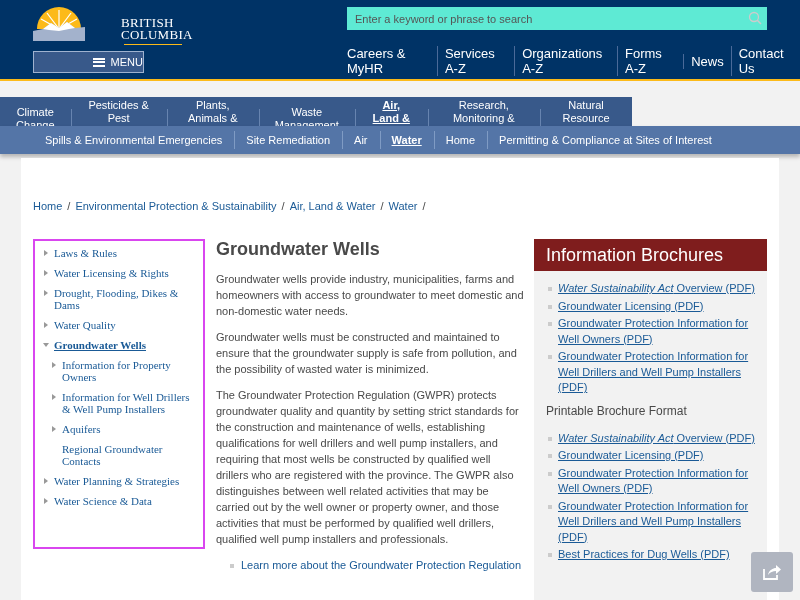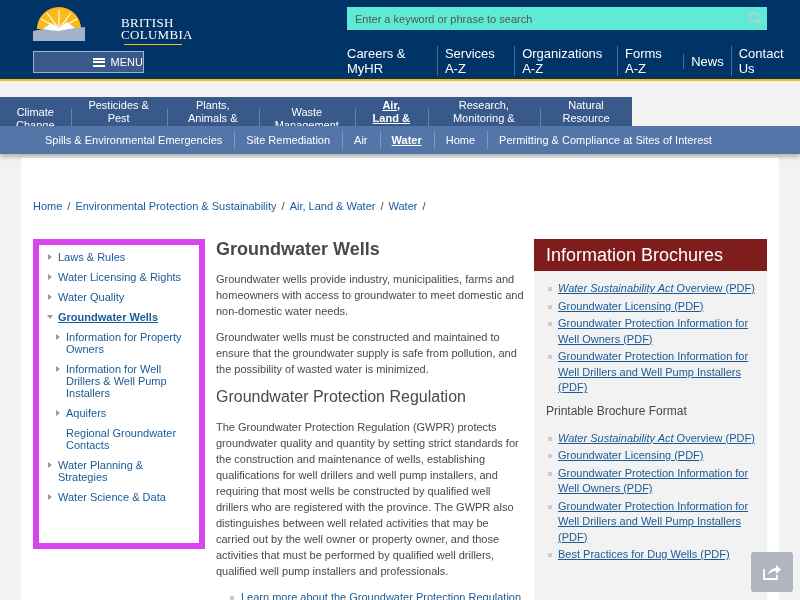--- a/index.html
+++ b/index.html
@@ -24,21 +24,21 @@
 .nav1-item.active:after{content:"";position:absolute;left:50%;bottom:0;margin-left:-6px;border:6px solid transparent;border-bottom-color:#5475a7}
 #nav2{position:absolute;left:0;top:126px;width:800px;height:28px;background:#5475a7;display:flex;align-items:center;padding-left:33px;box-shadow:0 3px 4px rgba(0,0,0,.25)}
 .nav2-item{color:#fff;font-size:11px;padding:0 12px;position:relative;text-decoration:none;font-family:"Liberation Sans",sans-serif}
 .nav2-item:first-child{padding-left:12px}
 .nav2-item+.nav2-item:before{content:"";position:absolute;left:0;top:-3px;height:18px;border-left:1px solid #7f9bc4}
 .nav2-item.active{font-weight:bold;text-decoration:underline}
 #page{position:absolute;left:21px;top:158px;width:758px;height:442px;background:#fff}
 #breadcrumb{position:absolute;left:12px;top:42px;font-size:11px;color:#494949;font-family:"Liberation Sans",sans-serif;display:flex;gap:0}
 #breadcrumb a{color:#1a5a96;text-decoration:none}
 #breadcrumb .sep{margin:0 5px;color:#494949}
-#sidenav{position:absolute;left:12px;top:81px;width:172px;height:310px;border:6px solid #d946ef;padding:6px 0 0 0;font-family:Liberation Sans, sans-serif}
+#sidenav{position:absolute;left:12px;top:81px;width:172px;height:310px;border:2px solid #d946ef;padding:6px 0 0 0;font-family:Liberation Serif, serif}
 .sn{position:relative;font-size:11px;color:#1a5a96;line-height:12px;margin-bottom:8px;padding-left:19px;padding-right:6px}
 .sn .arr{position:absolute;left:9px;top:3px;width:0;height:0;border-left:4px solid #999;border-top:3px solid transparent;border-bottom:3px solid transparent}
 .sn .arr.down{left:8px;top:4px;border-left:3px solid transparent;border-right:3px solid transparent;border-top:4px solid #999;border-bottom:none}
 .sn.sub{padding-left:27px}
 .sn.sub .arr{left:17px}
 .sn.active{font-weight:bold;text-decoration:underline}
 #content{position:absolute;left:195px;top:80px;width:308px;font-family:"Liberation Sans",sans-serif;color:#494949}
 #content h1{font-size:18px;font-weight:bold;color:#494949;margin-bottom:11px;line-height:22px}
 #content p{font-size:11px;line-height:16px;margin-bottom:10px}
 #content h2{font-size:16px;font-weight:normal;color:#494949;margin:8px 0 12px 0;line-height:20px}
@@ -141,35 +141,35 @@
       <span class="sep">/</span>
     <a>Air, Land &amp; Water</a>
       <span class="sep">/</span>
     <a>Water</a>
       <span class="sep">/</span>
   </div>
 
   <div id="sidenav">
     <div class="sn"><span class="arr"></span><span>Laws &amp; Rules</span></div>
     <div class="sn"><span class="arr"></span><span>Water Licensing &amp; Rights</span></div>
+    <div class="sn"><span class="arr"></span><span>Drought, Flooding, Dikes &amp; Dams</span></div>
     <div class="sn"><span class="arr"></span><span>Water Quality</span></div>
     <div class="sn active"><span class="arr down"></span><span>Groundwater Wells</span></div>
     <div class="sn sub"><span class="arr"></span><span>Information for Property Owners</span></div>
     <div class="sn sub"><span class="arr"></span><span>Information for Well Drillers &amp; Well Pump Installers</span></div>
     <div class="sn sub"><span class="arr"></span><span>Aquifers</span></div>
     <div class="sn sub"><span>Regional Groundwater Contacts</span></div>
     <div class="sn"><span class="arr"></span><span>Water Planning &amp; Strategies</span></div>
     <div class="sn"><span class="arr"></span><span>Water Science &amp; Data</span></div>
   </div>
 
   <div id="content">
     <h1>Groundwater Wells</h1>
     <p>Groundwater wells provide industry, municipalities, farms and homeowners with access to groundwater to meet domestic and non-domestic water needs.</p>
     <p>Groundwater wells must be constructed and maintained to ensure that the groundwater supply is safe from pollution, and the possibility of wasted water is minimized.</p>
-    <h2>Groundwater Protection Regulation</h2>
     <p>The Groundwater Protection Regulation (GWPR) protects groundwater quality and quantity by setting strict standards for the construction and maintenance of wells, establishing qualifications for well drillers and well pump installers, and requiring that most wells be constructed by qualified well drillers who are registered with the province. The GWPR also distinguishes between well related activities that may be carried out by the well owner or property owner, and those activities that must be performed by qualified well drillers, qualified well pump installers and professionals.</p>
     <ul>
       <li><a>Learn more about the Groundwater Protection Regulation</a></li>
     </ul>
   </div>
 
   <div id="brochures">
     <h3>Information Brochures</h3>
     <ul>
       <li><a><i>Water Sustainability Act</i><span> Overview (PDF)</span></a></li>

